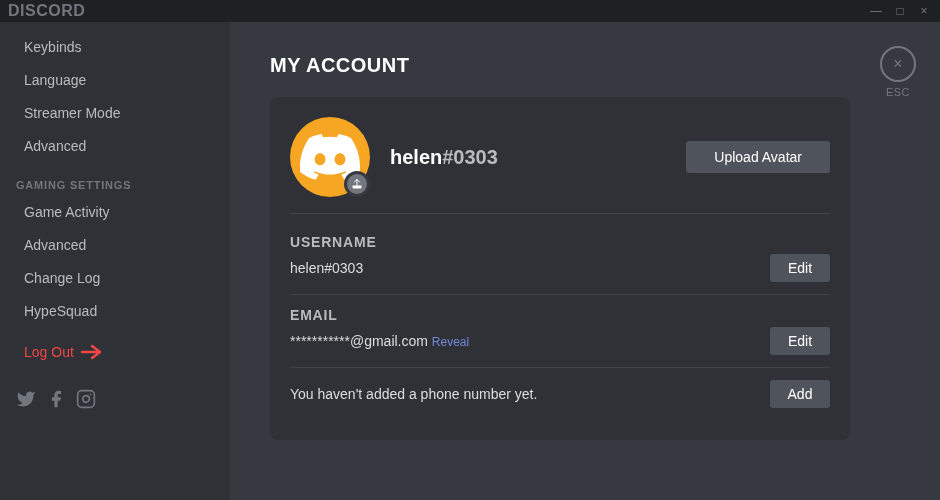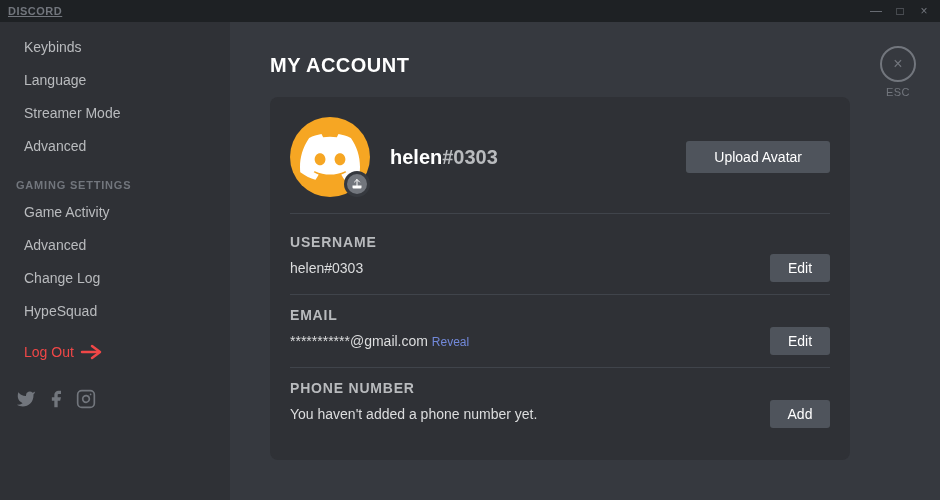--- a/index.html
+++ b/index.html
@@ -18,24 +18,23 @@
       height: 22px;
       background: #1e2124;
       display: flex;
       align-items: center;
       justify-content: space-between;
       padding: 0 8px;
       flex-shrink: 0;
     }
     .titlebar-title {
       color: #72767d;
-      font-size: 11px;
+      font-size: 16px;
       font-weight: 600;
       letter-spacing: 0.5px;
-      text-decoration: underline;
     }
     .titlebar-controls {
       display: flex;
       gap: 8px;
     }
     .titlebar-btn {
       color: #72767d;
       font-size: 12px;
       cursor: pointer;
       width: 16px;
@@ -381,21 +380,20 @@
         <div class="field-value-row">
           <span class="field-value">
             <span>***********@gmail.com</span>
             <span class="reveal-link">Reveal</span>
           </span>
           <button class="edit-btn">Edit</button>
         </div>
       </div>
 
       <div class="field-row">
-        <div class="field-label">PHONE NUMBER</div>
         <div class="field-value-row">
           <span class="field-value">You haven't added a phone number yet.</span>
           <button class="add-btn">Add</button>
         </div>
       </div>
 
     </div>
 
   </div>
 </div>

